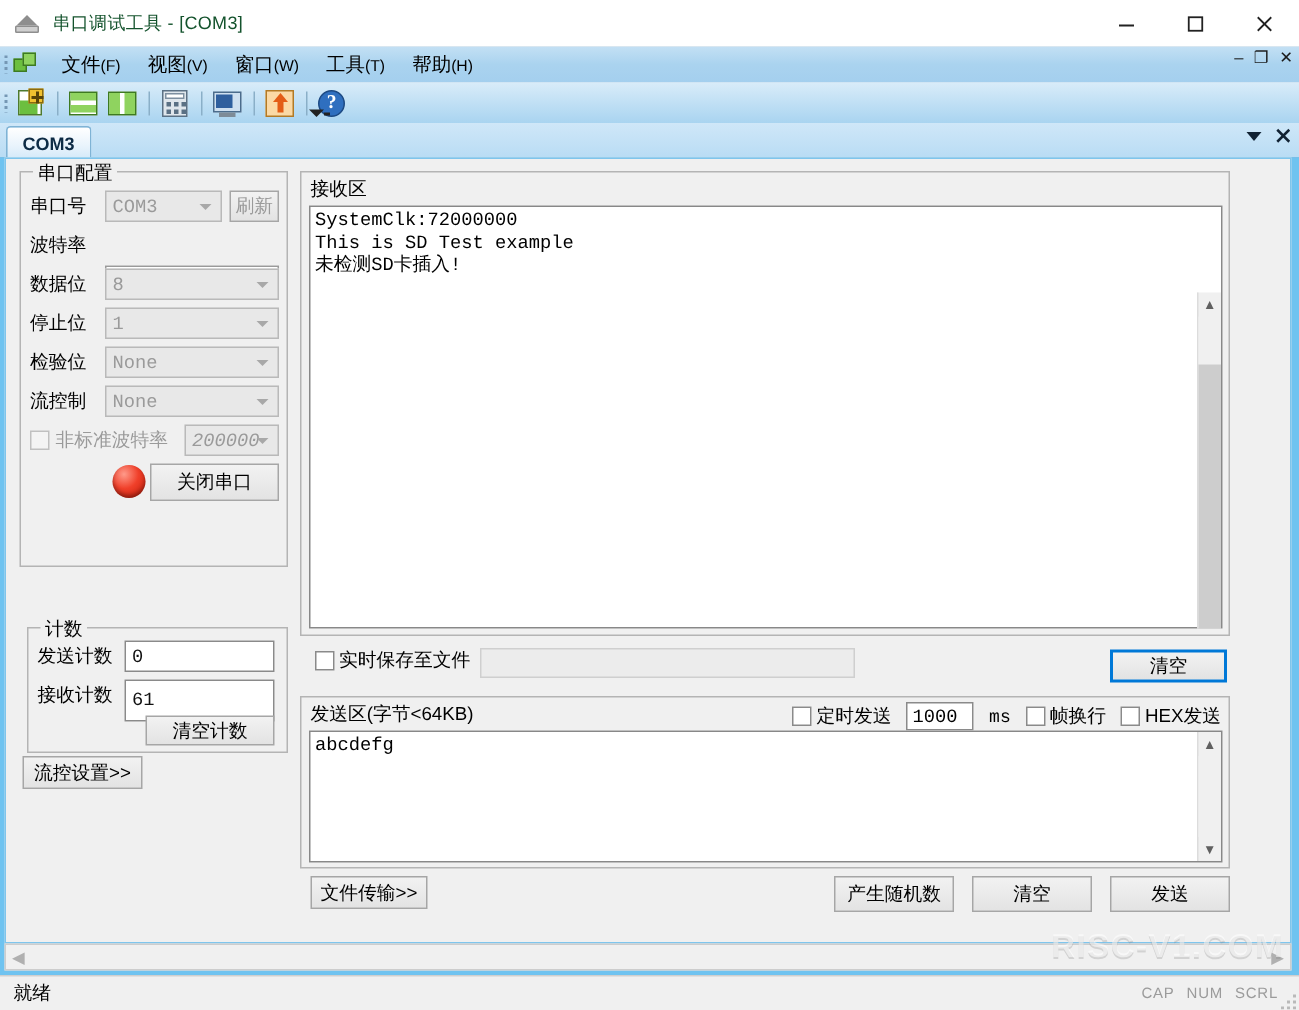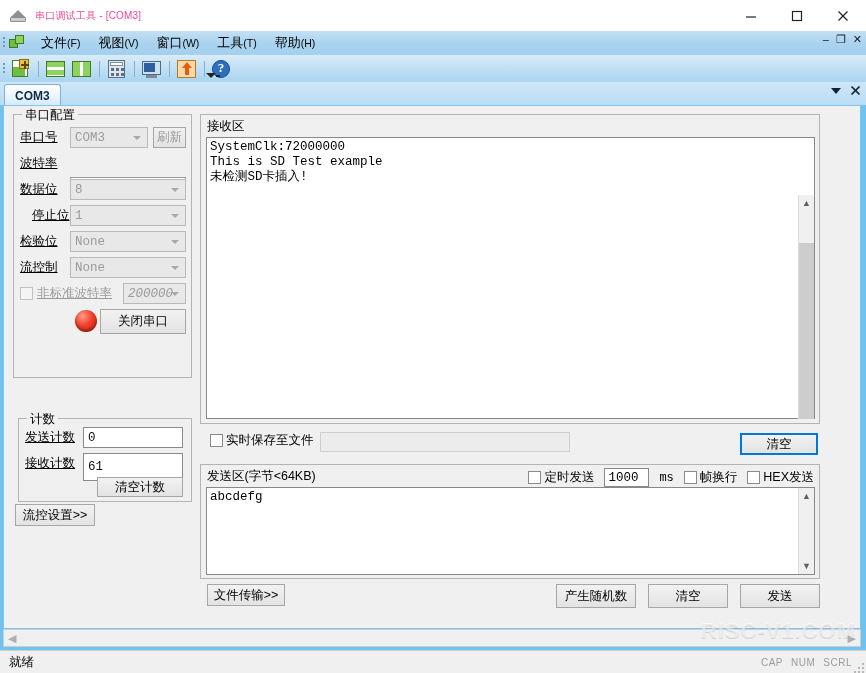--- a/index.html
+++ b/index.html
@@ -46,22 +46,22 @@
   }
   .title-icon .body {
     position: absolute; left: 1px; top: 10px;
     width: 16px; height: 5px;
     background: #cfcfcf;
     border: 1px solid #8e8e8e;
     box-sizing: border-box;
     border-radius: 1px;
   }
   .title-text {
-    font-size: 10px;
-    color: #ec4899;
+    font-size: 12px;
+    color: #14532d;
     letter-spacing: .2px;
   }
   .win-controls {
     position: absolute; right: 0; top: 0;
     height: 31px; display: flex;
   }
   .win-btn {
     width: 46px; height: 31px;
     display: flex; align-items: center; justify-content: center;
     color: #333; font-size: 13px;
@@ -247,21 +247,21 @@
     background: #f0f0f0;
     padding: 0 3px;
     font-size: 12.5px;
     color: #000;
     white-space: nowrap;
   }
 
   #cfg-group { left: 9px; top: 8px; width: 177px; height: 262px; }
 
   .row { position: absolute; height: 21px; display: flex; align-items: center; }
-  .lbl { font-size: 12.5px; color: #000; white-space: nowrap; text-decoration: underline; }
+  .lbl { font-size: 12.5px; color: #000; white-space: nowrap; }
 
   .combo {
     position: relative;
     height: 21px;
     background: #e8e8e8;
     border: 1px solid #b9b9b9;
     box-sizing: border-box;
     display: flex; align-items: center;
     padding-left: 4px;
     font-size: 12.5px;
@@ -577,21 +577,21 @@
         </div>
 
         <div class="row" style="left:6px; top:64px;">
           <span class="lbl">数据位</span>
         </div>
         <div class="combo" style="position:absolute; left:56px; top:64px; width:116px;">
           <span>8</span>
           <span class="arrow"></span>
         </div>
 
-        <div class="row" style="left:6px; top:90px;margin-left:12px;">
+        <div class="row" style="left:6px; top:90px;">
           <span class="lbl">停止位</span>
         </div>
         <div class="combo" style="position:absolute; left:56px; top:90px; width:116px;">
           <span>1</span>
           <span class="arrow"></span>
         </div>
 
         <div class="row" style="left:6px; top:116px;">
           <span class="lbl">检验位</span>
         </div>

